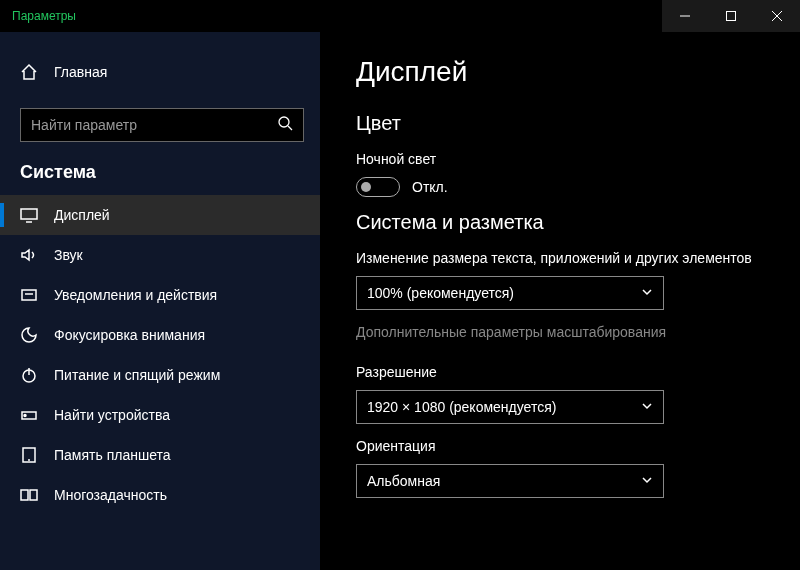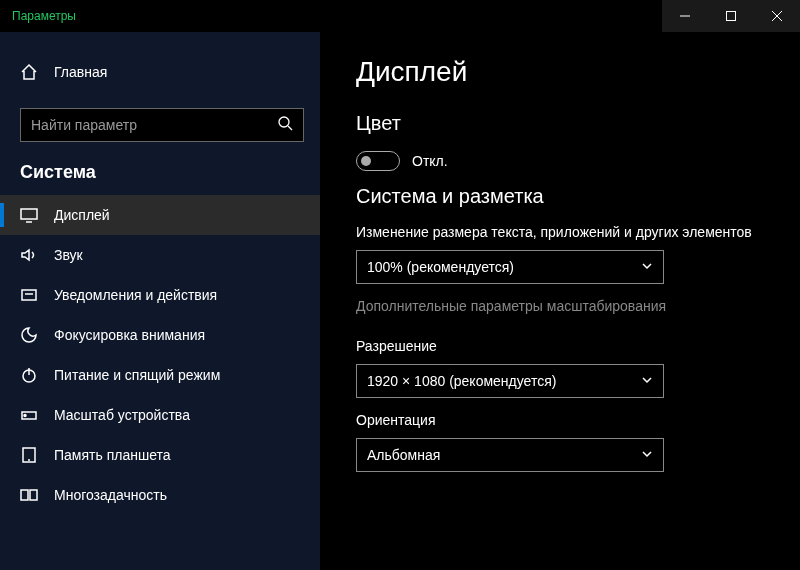--- a/index.html
+++ b/index.html
@@ -125,21 +125,21 @@
         </span>
       <span>Питание и спящий режим</span>
     </div>
     <div class="nav-item">
       <span class="nav-icon">
           <svg width="18" height="18" viewBox="0 0 18 18">
             <rect x="2" y="6" width="14" height="7"></rect>
             <circle cx="5" cy="9.5" r="1" fill="#fff"></circle>
           </svg>
         </span>
-      <span>Масштаб устройства</span>
+      <span>Найти устройства</span>
     </div>
     <div class="nav-item">
       <span class="nav-icon">
           <svg width="18" height="18" viewBox="0 0 18 18">
             <rect x="3" y="2" width="12" height="14"></rect>
             <line x1="8" y1="14" x2="10" y2="14"></line>
           </svg>
         </span>
       <span>Память планшета</span>
     </div>
@@ -151,20 +151,21 @@
           </svg>
         </span>
       <span>Многозадачность</span>
     </div>
   </div>
 
   <div class="main">
     <div class="page-title">Дисплей</div>
 
     <div class="section-title">Цвет</div>
+    <div class="field-label">Ночной свет</div>
     <div class="toggle-row">
       <div class="toggle">
           <div class="toggle-knob"></div>
         </div>
       <span class="toggle-label">Откл.</span>
     </div>
 
     <div class="section-title">Система и разметка</div>
     <div class="field-label">Изменение размера текста, приложений и других элементов</div>
     <div class="select-box">

